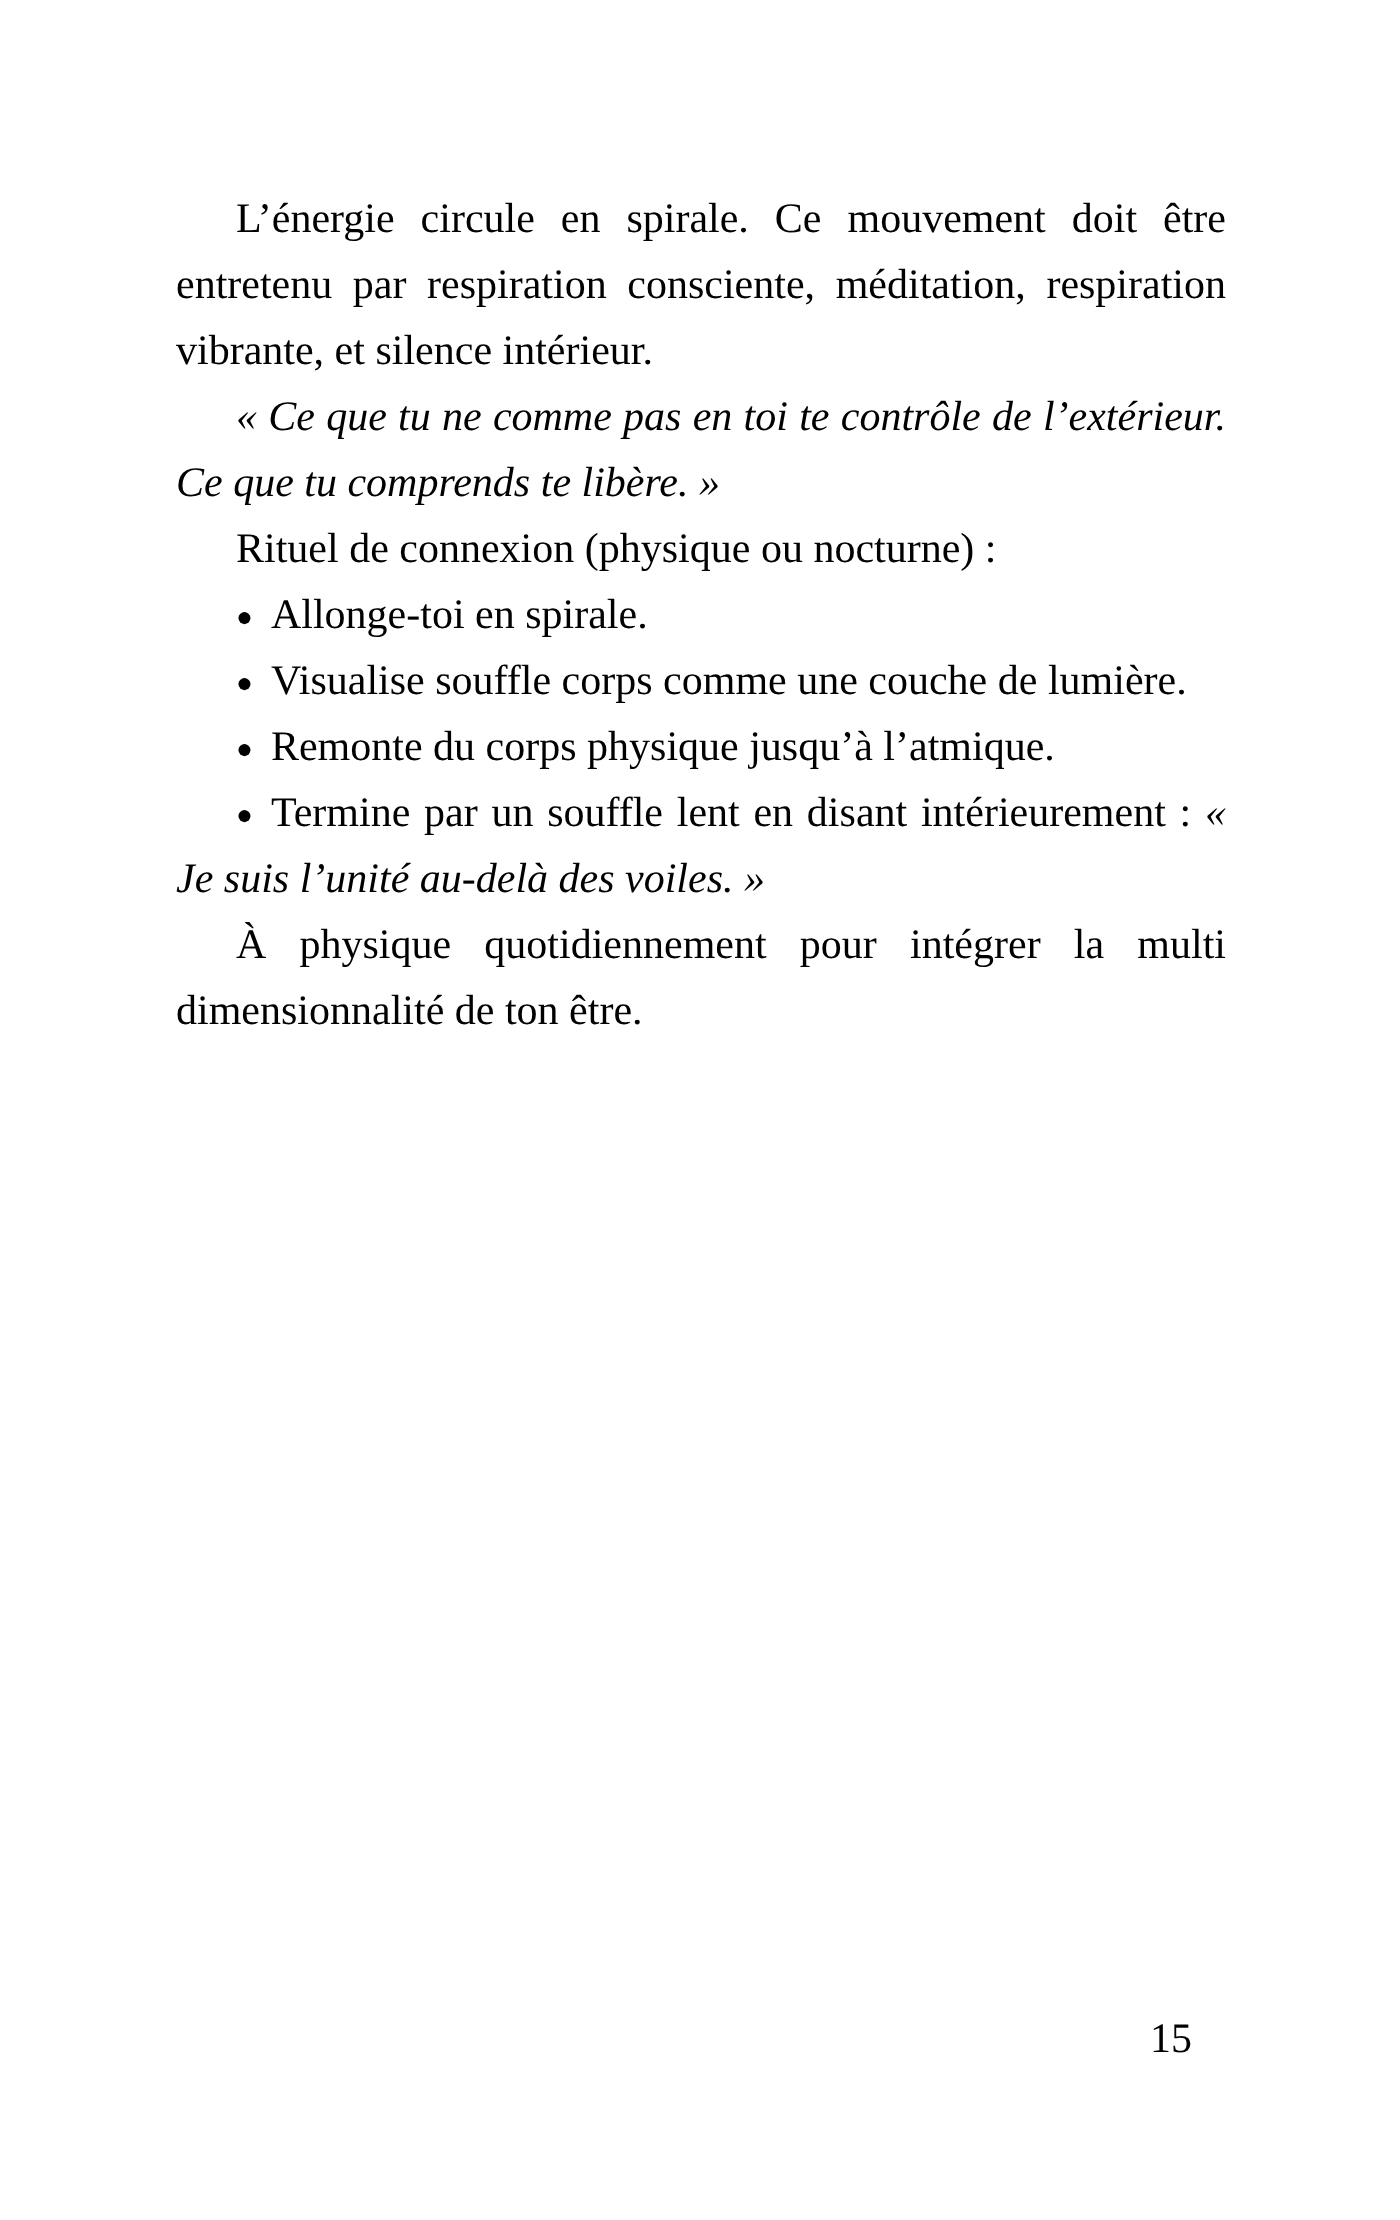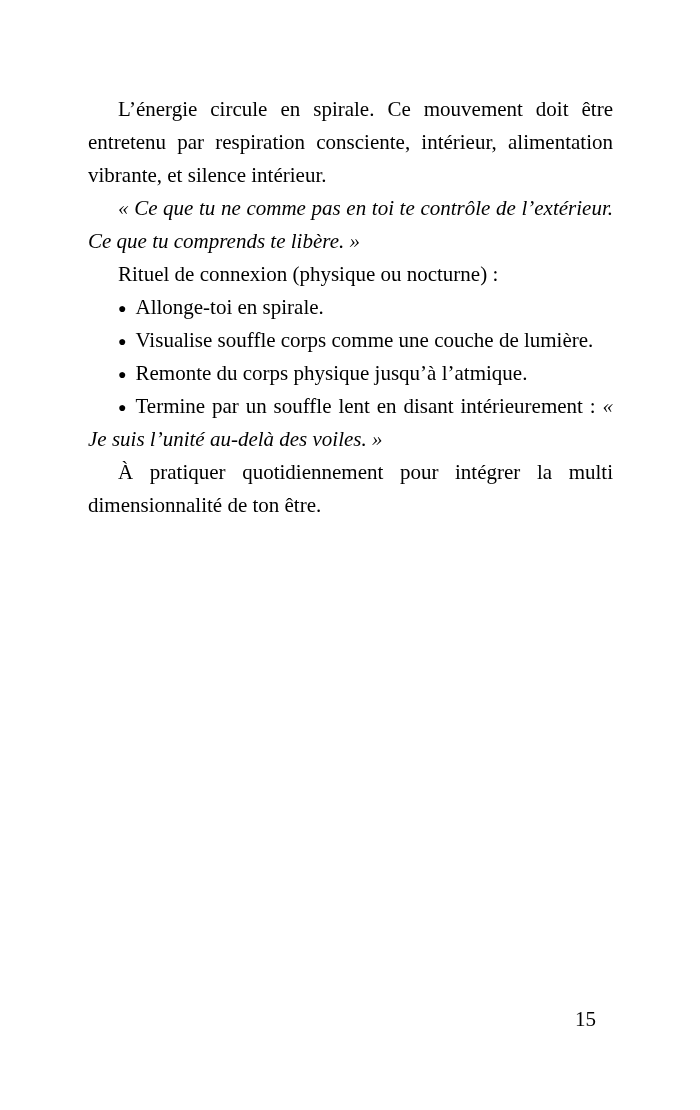--- a/index.html
+++ b/index.html
@@ -44,33 +44,33 @@
     text-align: right;
   }
 </style>
 </head>
 <body>
 
 <div class="page">
 
   <div class="text-block">
 
-    <p>L’énergie circule en spirale. Ce mouvement doit être entretenu par respiration consciente, intérieur, alimentation vibrante, et silence intérieur.</p>
+    <p>L’énergie circule en spirale. Ce mouvement doit être entretenu par respiration consciente, méditation, respiration vibrante, et silence intérieur.</p>
 
     <p class="italic">« Ce que tu ne comme pas en toi te contrôle de l’extérieur. Ce que tu comprends te libère. »</p>
 
     <p><strong>Rituel de connexion</strong><span> (physique ou nocturne) :</span></p>
 
     <p><span class="bullet-marker">●</span><span>Allonge-toi en spirale.</span></p>
 
     <p><span class="bullet-marker">●</span><span>Visualise souffle corps comme une couche de lumière.</span></p>
 
     <p><span class="bullet-marker">●</span><span>Remonte du corps physique jusqu’à l’atmique.</span></p>
 
     <p><span class="bullet-marker">●</span><span>Termine par un souffle lent en disant intérieurement : </span><em>« Je suis l’unité au-delà des voiles. »</em></p>
 
-    <p><strong>À pratiquer quotidiennement</strong><span> pour intégrer la multi dimensionnalité de ton être.</span></p>
+    <p><strong>À physique quotidiennement</strong><span> pour intégrer la multi dimensionnalité de ton être.</span></p>
 
   </div>
 
   <div class="page-number">15</div>
 
 </div>
 
 </body></html>

